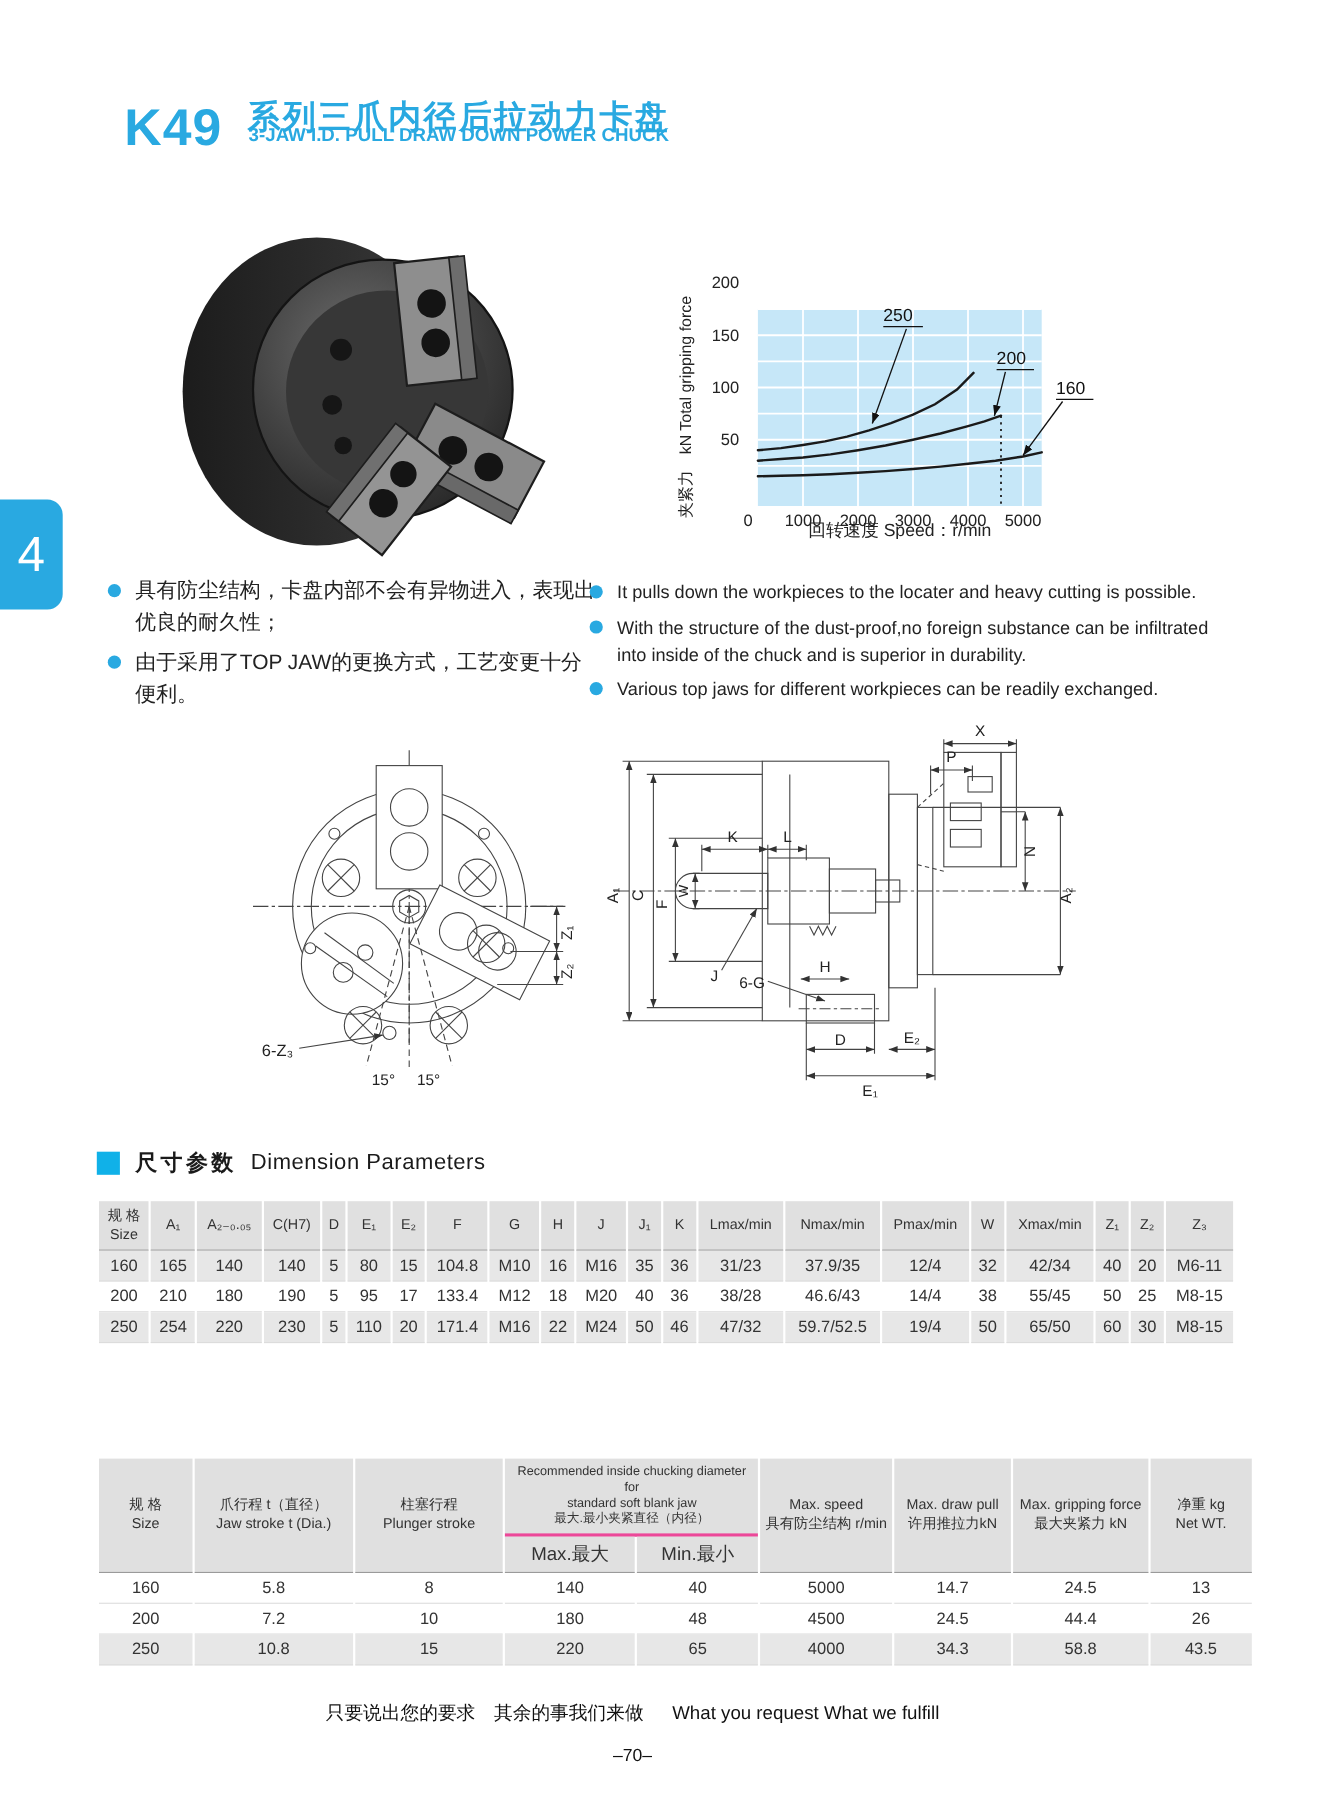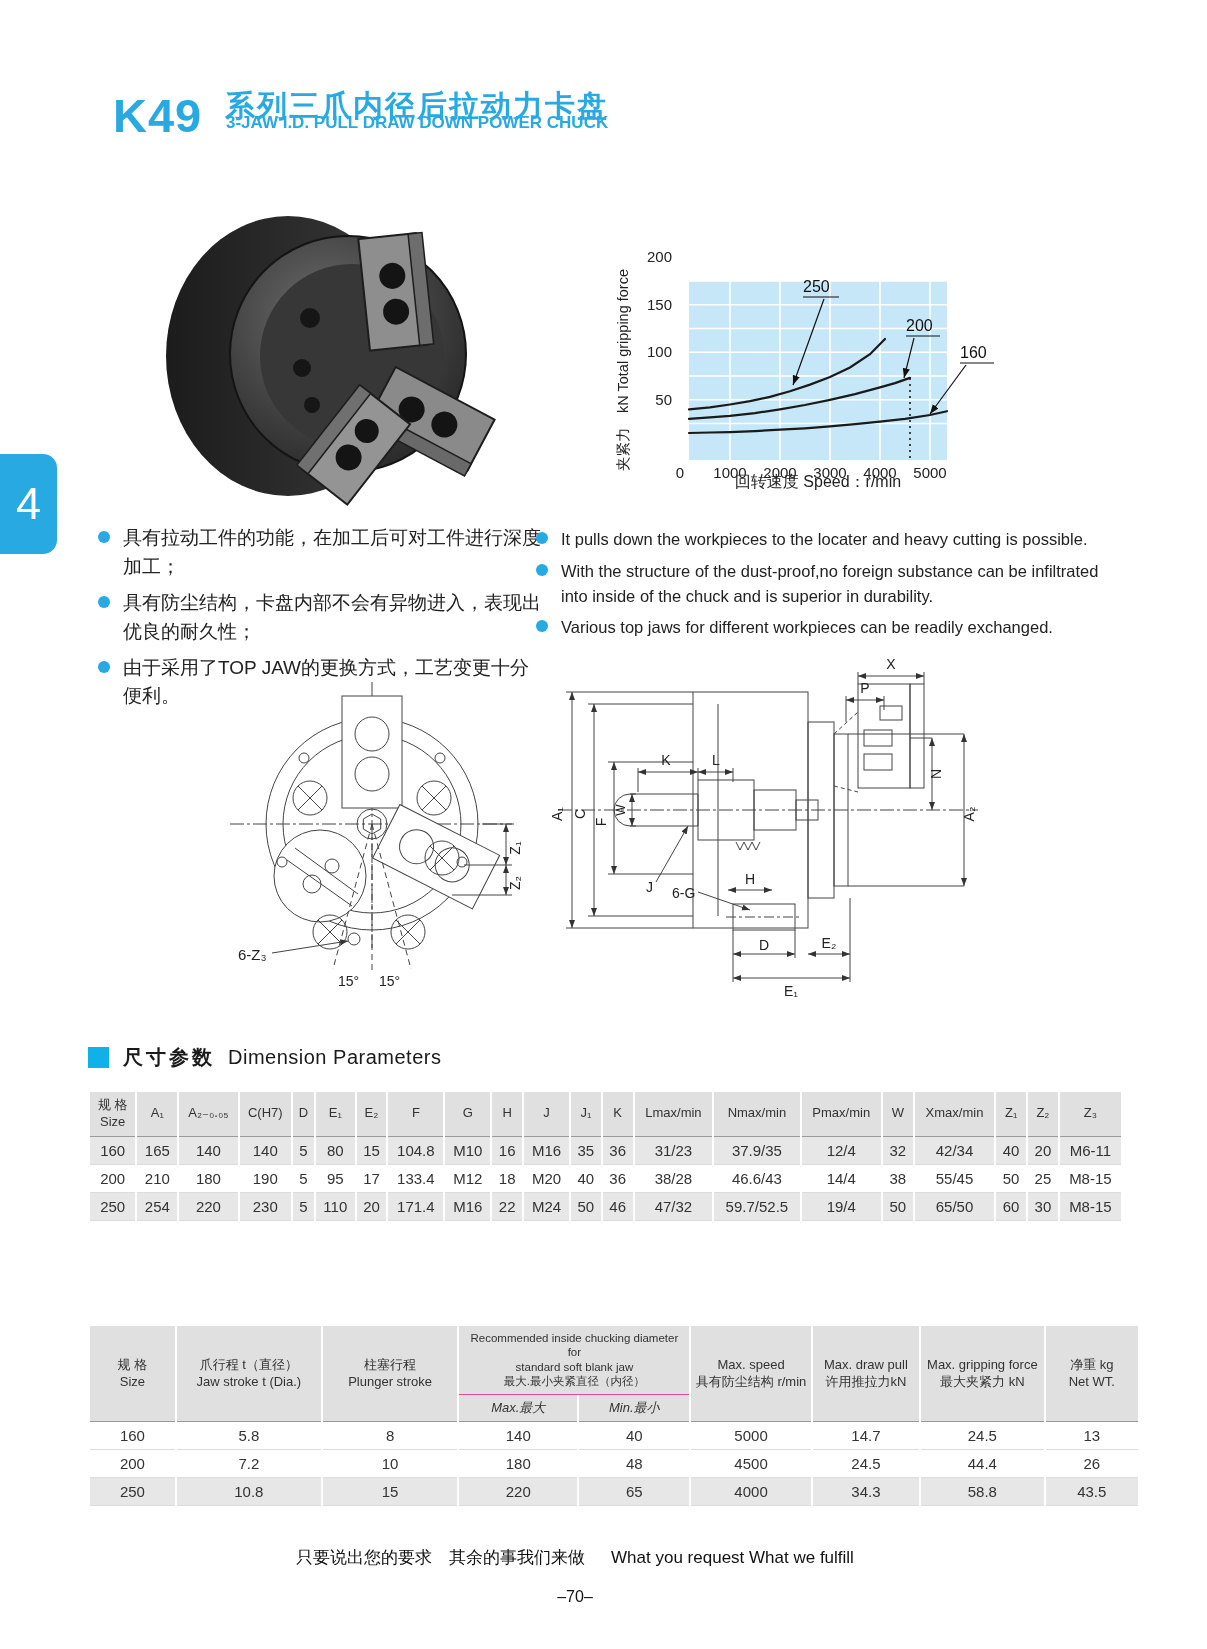--- a/index.html
+++ b/index.html
@@ -36,22 +36,22 @@
   
   table.data-table{border-collapse:separate;border-spacing:2px 0;color:#333;}
   table.data-table th{background:#e0e0e0;font-weight:normal;padding:5px 4px;line-height:1.3;
                       border-bottom:1px solid #9a9a9a;}
   table.data-table td{text-align:center;padding:5px 4px;border-bottom:1px solid #dcdcdc;white-space:nowrap;}
   table.data-table tr.shade td{background:#e7e7e7;}
   .dim-table{left:88px;top:1092px;width:1035px;font-size:15px;}
   .dim-table th{font-size:13px;white-space:nowrap;}
   .char-table{left:88px;top:1326px;width:1052px;font-size:15px;}
   .char-table th{font-size:13px;}
-  .char-table th.grp{font-size:11.5px;line-height:1.25;border-bottom:1px solid #ec4899;}
-  .char-table th.sub{font-size:13px;font-style:italic;}
+  .char-table th.grp{font-size:11.5px;line-height:1.25;border-bottom:3px solid #ec4899;}
+  .char-table th.sub{font-size:17px;}
   .char-table td{padding:6px 4px;}
 
   
   .slogan{left:0;top:1546px;width:1150px;text-align:center;font-size:17px;color:#111;}
   .slogan .en{margin-left:26px;}
   .pageno{left:0;top:1588px;width:1150px;text-align:center;font-size:16px;color:#111;}
 
   svg text{font-family:"Liberation Sans","DejaVu Sans",sans-serif;}
 </style>
 </head>
@@ -143,21 +143,20 @@
       <line x1="294" y1="108" x2="328" y2="108" stroke="#111" stroke-width="1.2"></line>
       <line x1="302" y1="110" x2="292" y2="150" stroke="#111" stroke-width="1.2" marker-end="url(#ar)"></line>
       <text x="348" y="130" font-size="16" fill="#111">160</text>
       <line x1="348" y1="135" x2="382" y2="135" stroke="#111" stroke-width="1.2"></line>
       <line x1="354" y1="137" x2="318" y2="186" stroke="#111" stroke-width="1.2" marker-end="url(#ar)"></line>
     </svg>
 
   <div class="abs tab4">4</div>
 
   <ul class="abs feat feat-cn">
-    <li><span class="dot"></span><span>具有拉动工件的功能，在加工后可对工件进行深度加工；</span></li>
     <li><span class="dot"></span><span>具有防尘结构，卡盘内部不会有异物进入，表现出优良的耐久性；</span></li>
     <li><span class="dot"></span><span>由于采用了TOP JAW的更换方式，工艺变更十分便利。</span></li>
   </ul>
 
   <ul class="abs feat feat-en">
     <li><span class="dot"></span><span>It pulls down the workpieces to the locater and heavy cutting is possible.</span></li>
     <li><span class="dot"></span><span>With the structure of the dust-proof,no foreign substance can be infiltrated into inside of the chuck and is superior in durability.</span></li>
     <li><span class="dot"></span><span>Various top jaws for different workpieces can be readily exchanged.</span></li>
   </ul>
 

